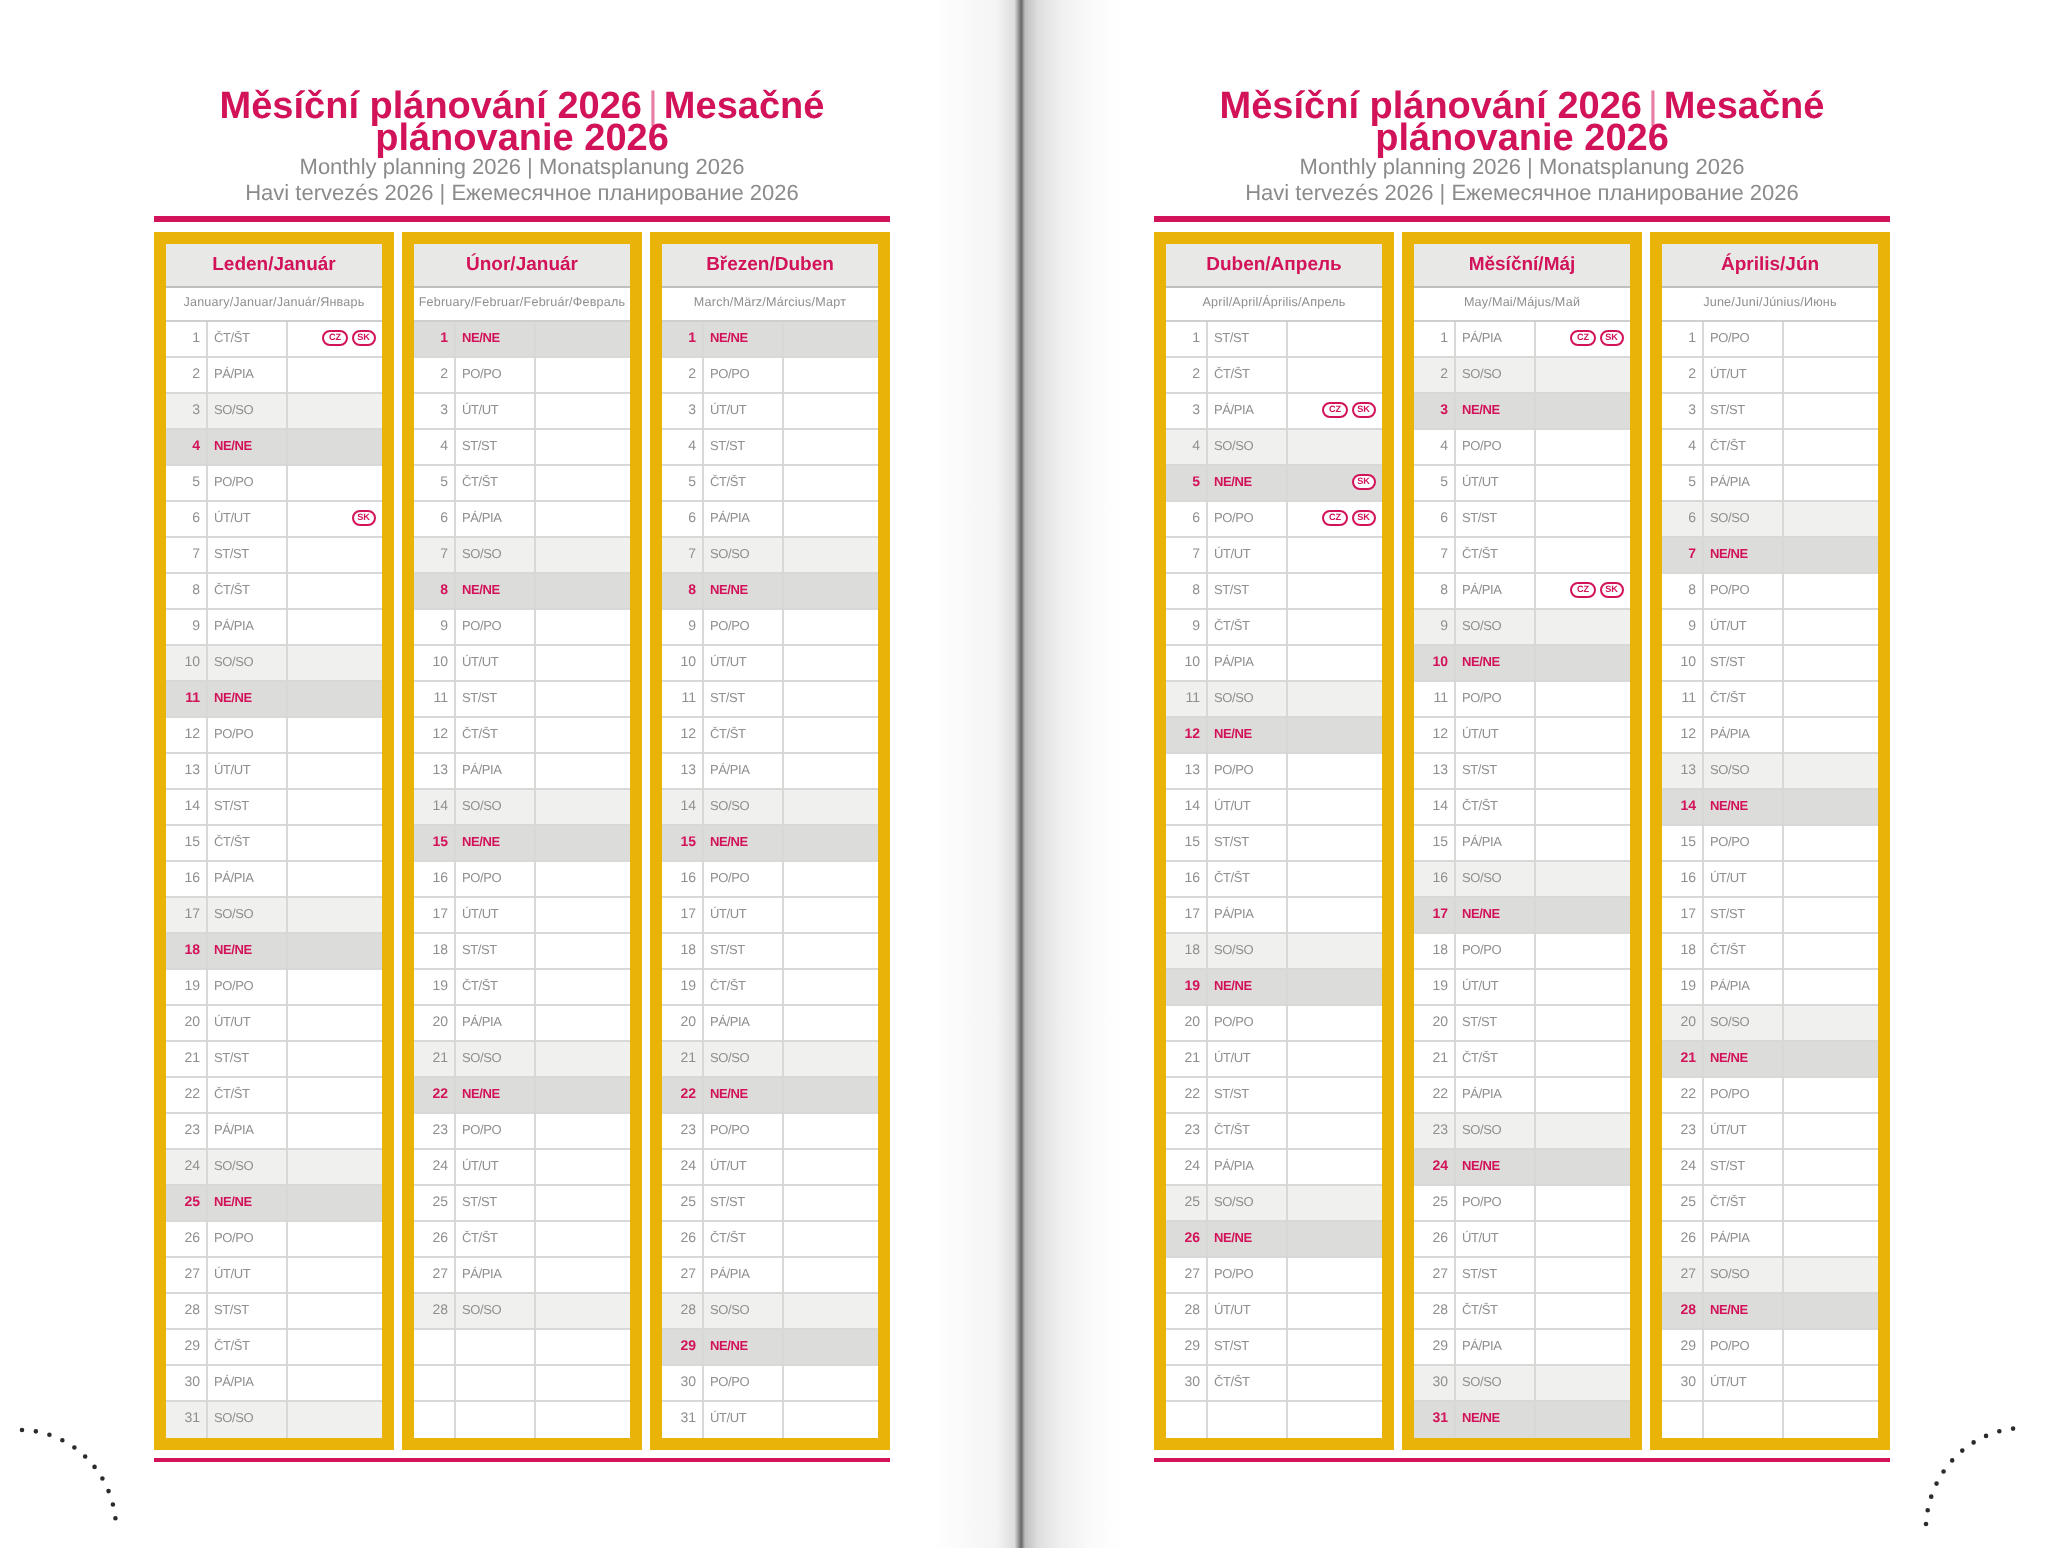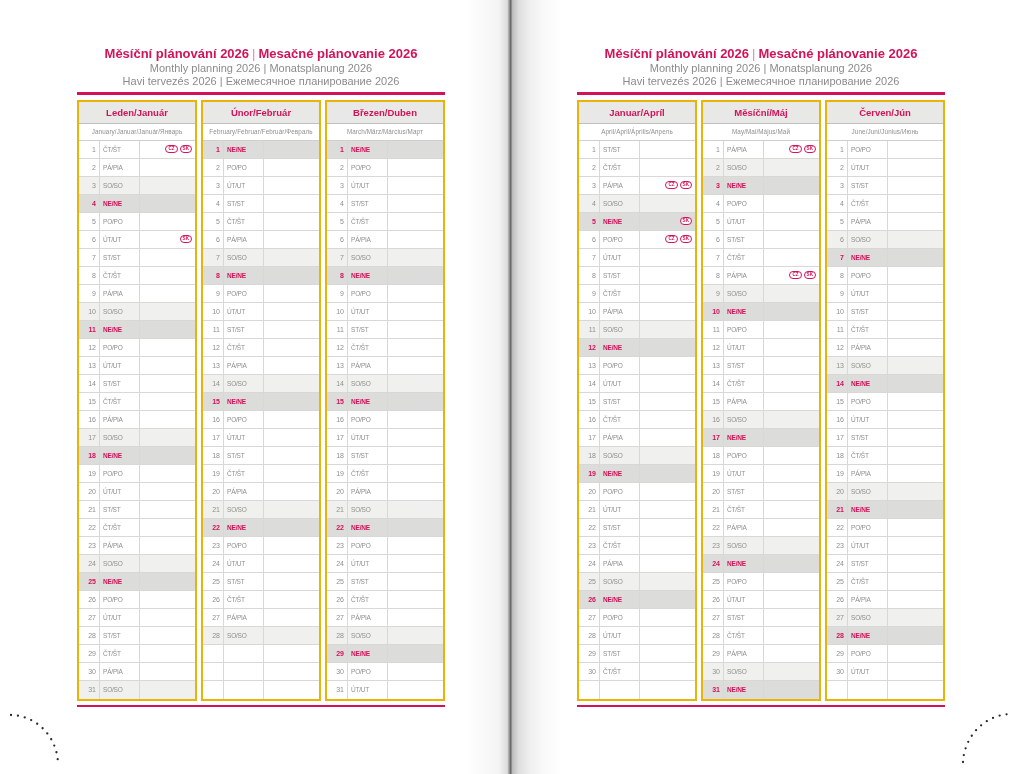--- a/index.html
+++ b/index.html
@@ -7,29 +7,29 @@
     width:1024px;height:774px;position:relative;overflow:hidden;
     background:#ffffff;
     font-family:"Liberation Sans", sans-serif;
     -webkit-font-smoothing:antialiased;
   }
   .page{position:absolute;top:46px;width:368px;}
   .page-left{left:77px;}
   .page-right{left:577px;}
 
   .title-block{text-align:center;}
-  .t1{font-size:13px;line-height:16px;font-weight:bold;color:var(--accent);}
+  .t1{font-size:19px;line-height:16px;font-weight:bold;color:var(--accent);}
   .t1 .sep{font-weight:normal;opacity:.55;padding:0 3px;}
   .t2{font-size:11px;line-height:12.5px;color:#8b8b8b;}
 
   .rule{height:2.5px;background:var(--accent);margin-top:5px;}
   .rule-bottom{margin-top:4px;}
 
   .months{display:flex;gap:4px;margin-top:5px;}
-  .month{flex:1;border:2px solid #eab308;box-sizing:border-box;background:#fdba74;}
+  .month{flex:1;border:6px solid #eab308;box-sizing:border-box;background:#fdba74;}
 
   .m-head{height:21px;display:flex;align-items:center;justify-content:center;
     background:#e8e8e7;border-bottom:1px solid #bfbfbd;
     font-size:9.5px;font-weight:bold;color:var(--accent);}
   .m-sub{height:16px;display:flex;align-items:center;justify-content:center;
     background:#ffffff;border-bottom:1px solid #cfcfcd;
     font-size:6.3px;color:#8f8f8f;letter-spacing:.1px;}
 
   .row{display:grid;grid-template-columns:21px 40px 1fr;
     box-sizing:border-box;height:18px;border-bottom:1px solid #d8d8d6;background:#fff;}
@@ -233,21 +233,21 @@
             <div class="c-x"></div>
           </div>
           <div class="row sat">
             <div class="c-n">31</div>
             <div class="c-w">SO/SO</div>
             <div class="c-x"></div>
           </div>
         </div>
       </div>
       <div class="month">
-        <div class="m-head">Únor/Február</div>
+        <div class="m-head">Únor/Január</div>
         <div class="m-sub">February/Februar/Február/Февраль</div>
         <div class="m-rows">
           <div class="row sun">
             <div class="c-n">1</div>
             <div class="c-w">NE/NE</div>
             <div class="c-x"></div>
           </div>
           <div class="row">
             <div class="c-n">2</div>
             <div class="c-w">PO/PO</div>
@@ -567,21 +567,21 @@
 
 <div class="page page-right">
   <div class="title-block">
     <div class="t1"><span>Měsíční plánování 2026</span><span class="sep">|</span><span>Mesačné plánovanie 2026</span></div>
     <div class="t2">Monthly planning 2026 | Monatsplanung 2026</div>
     <div class="t2">Havi tervezés 2026 | Ежемесячное планирование 2026</div>
   </div>
   <div class="rule"></div>
   <div class="months" id="months-right">
       <div class="month">
-        <div class="m-head">Januar/Apríl</div>
+        <div class="m-head">Duben/Апрель</div>
         <div class="m-sub">April/April/Április/Апрель</div>
         <div class="m-rows">
           <div class="row">
             <div class="c-n">1</div>
             <div class="c-w">ST/ST</div>
             <div class="c-x"></div>
           </div>
           <div class="row">
             <div class="c-n">2</div>
             <div class="c-w">ČT/ŠT</div>
@@ -903,21 +903,21 @@
             <div class="c-x"></div>
           </div>
           <div class="row sun">
             <div class="c-n">31</div>
             <div class="c-w">NE/NE</div>
             <div class="c-x"></div>
           </div>
         </div>
       </div>
       <div class="month">
-        <div class="m-head">Červen/Jún</div>
+        <div class="m-head">Április/Jún</div>
         <div class="m-sub">June/Juni/Június/Июнь</div>
         <div class="m-rows">
           <div class="row">
             <div class="c-n">1</div>
             <div class="c-w">PO/PO</div>
             <div class="c-x"></div>
           </div>
           <div class="row">
             <div class="c-n">2</div>
             <div class="c-w">ÚT/UT</div>

